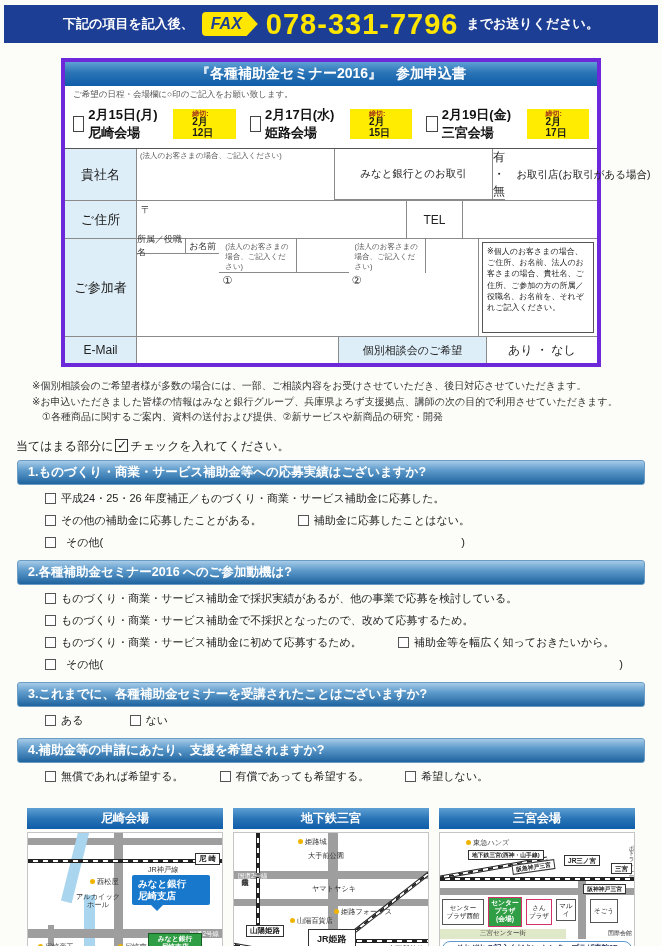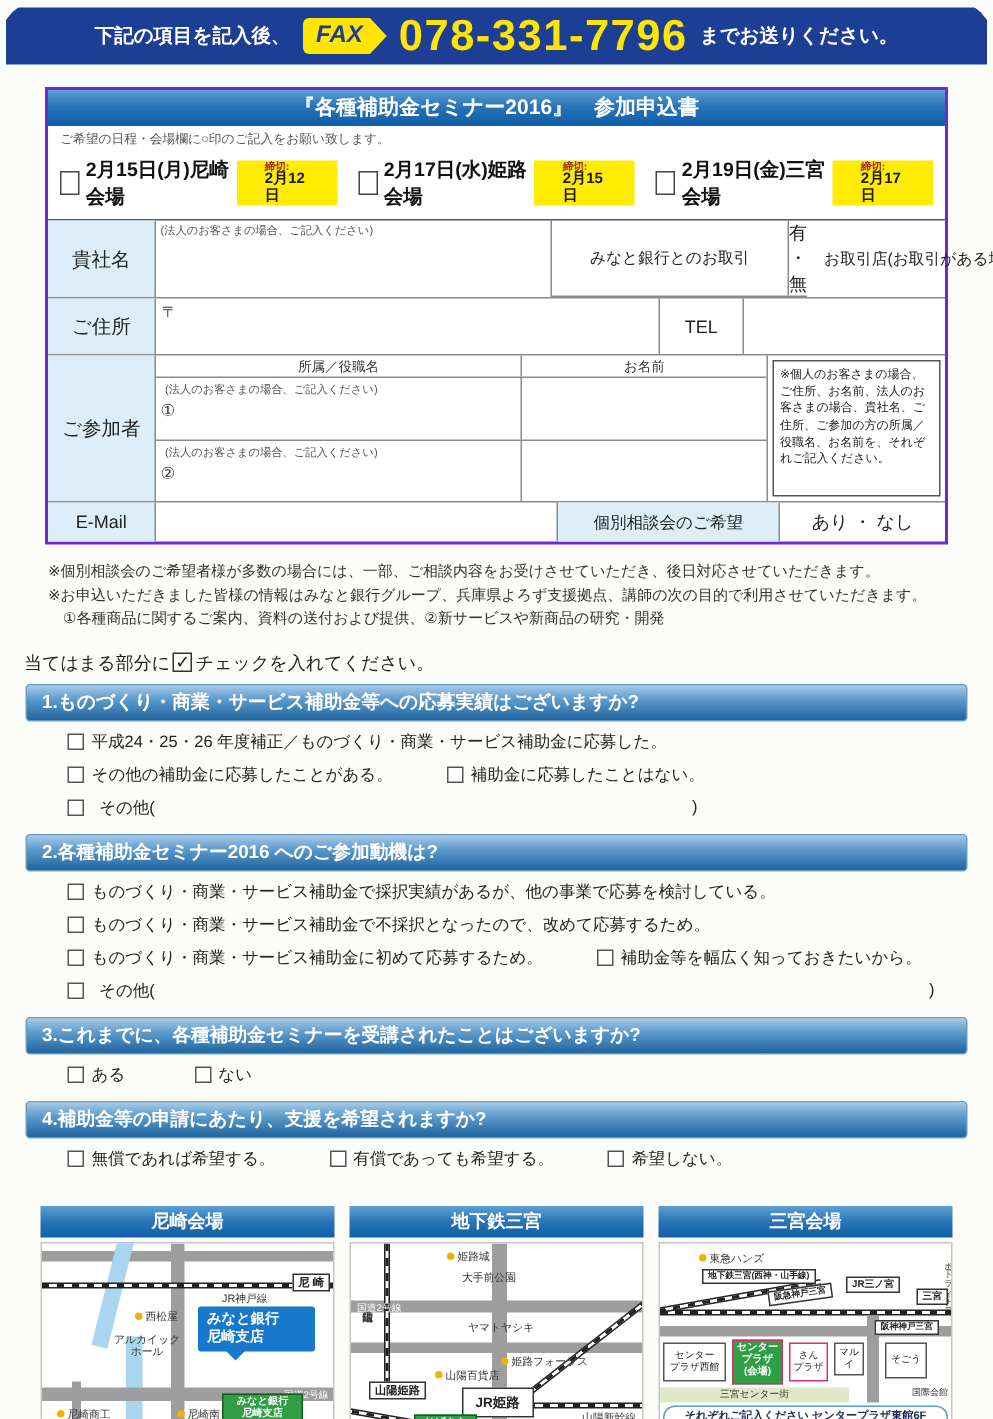--- a/index.html
+++ b/index.html
@@ -1,26 +1,26 @@
 <!DOCTYPE html>
 <html><head>
 <meta charset="utf-8">
 <style>
   * { margin:0; padding:0; box-sizing:border-box; }
   body { width:662px; background:#fcfcf9; font-family:"Liberation Sans","DejaVu Sans",sans-serif; color:#222; }
-  .page { width:662px; height:946px; position:relative; overflow:hidden; background:#fcfcf9;border-radius:28px; }
+  .page { width:662px; height:946px; position:relative; overflow:hidden; background:#fcfcf9; }
 
   
   .fax-bar { margin:5px 4px 0; height:38px; background:#1c3e94; display:flex; align-items:center; justify-content:center; gap:8px; }
   .fax-prefix,.fax-suffix { color:#fff; font-size:13px; font-weight:bold; }
   .fax-badge { background:#ffe600; color:#1c3e94; font-weight:900; font-style:italic; font-size:16px; padding:3px 16px 3px 9px; clip-path:polygon(0 0,80% 0,100% 50%,80% 100%,0 100%); border-radius:4px 0 0 4px; }
   .fax-number { color:#ffe600; font-size:29px; font-weight:800; letter-spacing:1px; line-height:1; }
 
   
-  .form-box { width:602px; margin:15px auto 11px; border:2px solid #6d28d9; background:#fff; }
+  .form-box { width:540px; margin:15px auto 11px; border:4px solid #6d28d9; background:#fff; }
   .form-title { background:linear-gradient(180deg,#5ea0d4 0%,#2a74b6 45%,#0f5da9 100%); color:#fff; font-size:14px; font-weight:bold; text-align:center; padding:3px 0; }
   .form-note { font-size:8.5px; color:#555; padding:3px 8px 1px; }
   .sessions { display:flex; align-items:center; gap:14px; padding:4px 8px 6px; }
   .session { display:flex; align-items:center; gap:4px; }
   .cb-lg { width:16px; height:16px; border:1.6px solid #444; background:#fff; display:inline-block; }
   .session-label { font-size:13px; font-weight:bold; color:#111; }
   .deadline { background:#ffec00; padding:1px 19px; line-height:1.05; text-align:left; }
   .dl-small { display:block; font-size:7px; font-weight:bold; color:#a03318; }
   .dl-date { display:block; font-size:10px; font-weight:bold; color:#1a1a1a; }
 
@@ -35,21 +35,21 @@
   .hint { font-size:7.5px; color:#555; padding:2px 3px; }
   .r-col { width:262px; flex:none; display:flex; flex-direction:row; }
   .r-sub { display:flex; flex:1; border-bottom:1px solid #8a8a8a; }
   .r-sub:last-child { border-bottom:none; }
   .r-sub-lab { width:158px; flex:none; display:flex; align-items:center; justify-content:center; font-size:10.5px; border-right:1px solid #8a8a8a; }
   .r-sub-val { flex:1; display:flex; align-items:center; justify-content:center; font-size:12px; }
   .r-sub-val.right { justify-content:flex-end; padding-right:6px; font-size:11px; }
   .addr-cell { flex:1; } .postal { font-size:10px; color:#333; padding:2px 4px; }
   .tel-cell { width:56px; flex:none; display:flex; align-items:center; justify-content:center; font-size:12px; }
   .tel-blank { width:134px; flex:none; }
-  .p-mid { flex:1; display:flex; flex-direction:column; }
+  .p-mid { flex:1; display:flex; flex-direction:row; }
   .p-head { display:flex; border-bottom:1px solid #8a8a8a; height:15px; }
   .p-head-c { font-size:9px; color:#333; display:flex; align-items:center; justify-content:center; }
   .p-role { width:60%; border-right:1px solid #8a8a8a; }
   .p-name { width:40%; }
   .p-row { display:flex; border-bottom:1px solid #8a8a8a; height:34px; }
   .p-row:last-child { border-bottom:none; }
   .p-role-cell { width:60%; border-right:1px solid #8a8a8a; padding:1px 3px; }
   .p-num { font-size:11px; color:#333; }
   .p-name-cell { width:40%; }
   .p-note-col { width:118px; flex:none; padding:3px; }

